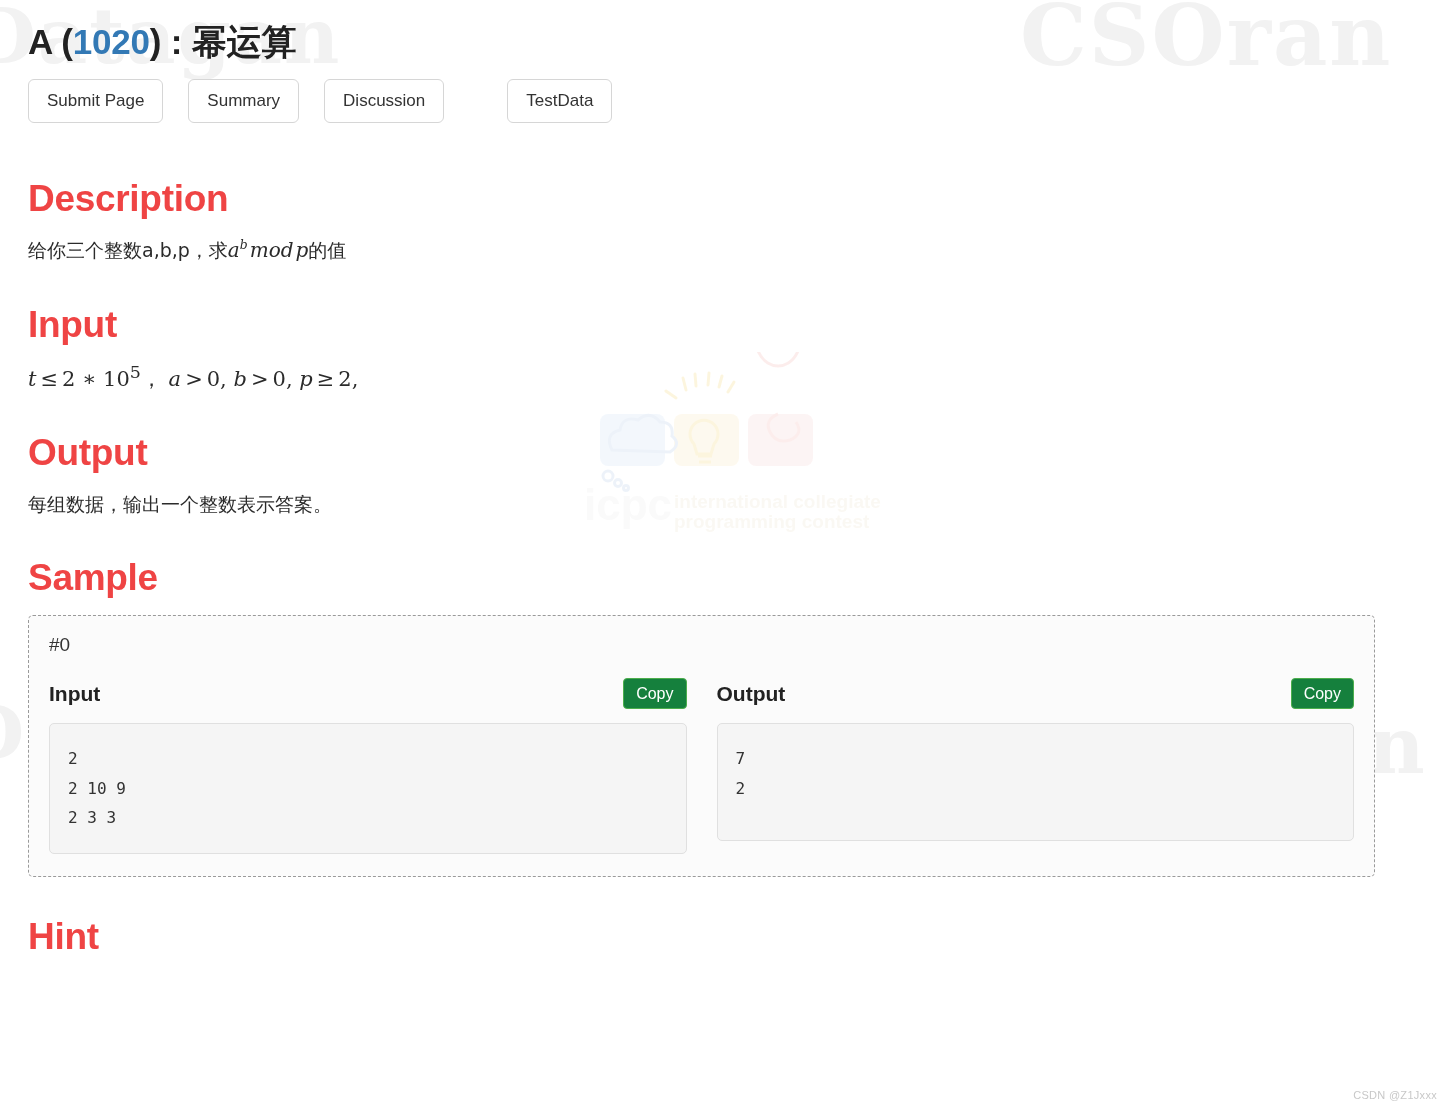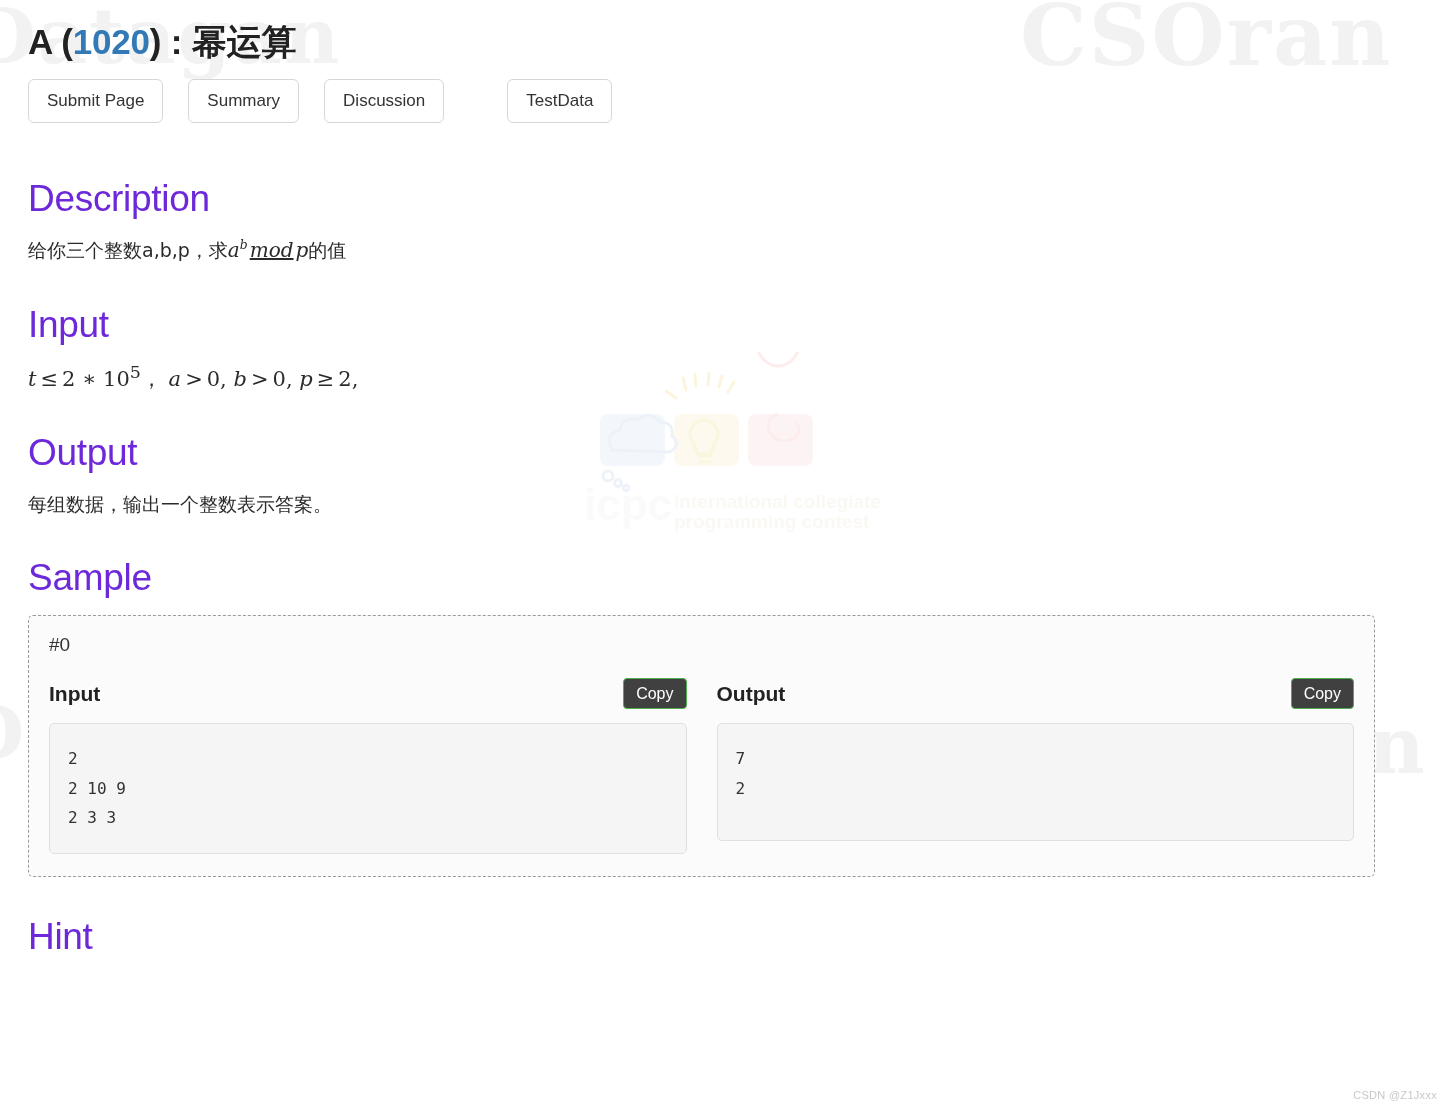--- a/index.html
+++ b/index.html
@@ -105,23 +105,23 @@
     font-size: 17px;
     color: #444444;
     margin-right: 32px;
     white-space: nowrap;
   }
   .stat:last-child { margin-right: 0; }
   .stat .v { color: #9c7a35; }
 
   
   h2.sec {
-    color: #6d28d9;
+    color: #ef4444;
     font-size: 37px;
-    font-weight: 400;
+    font-weight: 700;
     margin: 40px 0 16px 0;
     letter-spacing: -0.3px;
     line-height: 1.1;
   }
   h2.sec.first { margin-top: 56px; }
 
   p.para {
     font-size: 19px;
     line-height: 1.5;
     color: #2b2b2b;
@@ -132,21 +132,21 @@
   .mjx {
     font-family: "DejaVu Serif", "Liberation Serif", serif;
     font-style: italic;
     font-size: 20px;
   }
   .mjx sup {
     font-size: 0.62em;
     font-style: italic;
     vertical-align: super;
   }
-  .mjx .op { font-style: italic; padding: 0 2px; text-decoration: underline; }
+  .mjx .op { font-style: italic; padding: 0 2px; }
 
   .constraint {
     font-family: "DejaVu Serif", "Liberation Serif", serif;
     font-size: 21px;
     color: #2b2b2b;
     margin: 0 0 10px 0;
     font-style: italic;
   }
   .constraint .num { font-style: normal; }
   .constraint .rel { font-style: normal; padding: 0 4px; }
@@ -177,21 +177,21 @@
     align-items: center;
     justify-content: space-between;
     margin-bottom: 14px;
   }
   .sample-head-label {
     font-size: 21px;
     font-weight: 700;
     color: #222222;
   }
   .btn-copy {
-    background: #404040;
+    background: #15803d;
     border: 1px solid #4cae4c;
     border-radius: 4px;
     color: #ffffff;
     font-size: 16px;
     padding: 5px 12px;
     cursor: pointer;
     font-family: "Liberation Sans", sans-serif;
     line-height: 1.2;
   }
   pre.codebox {

